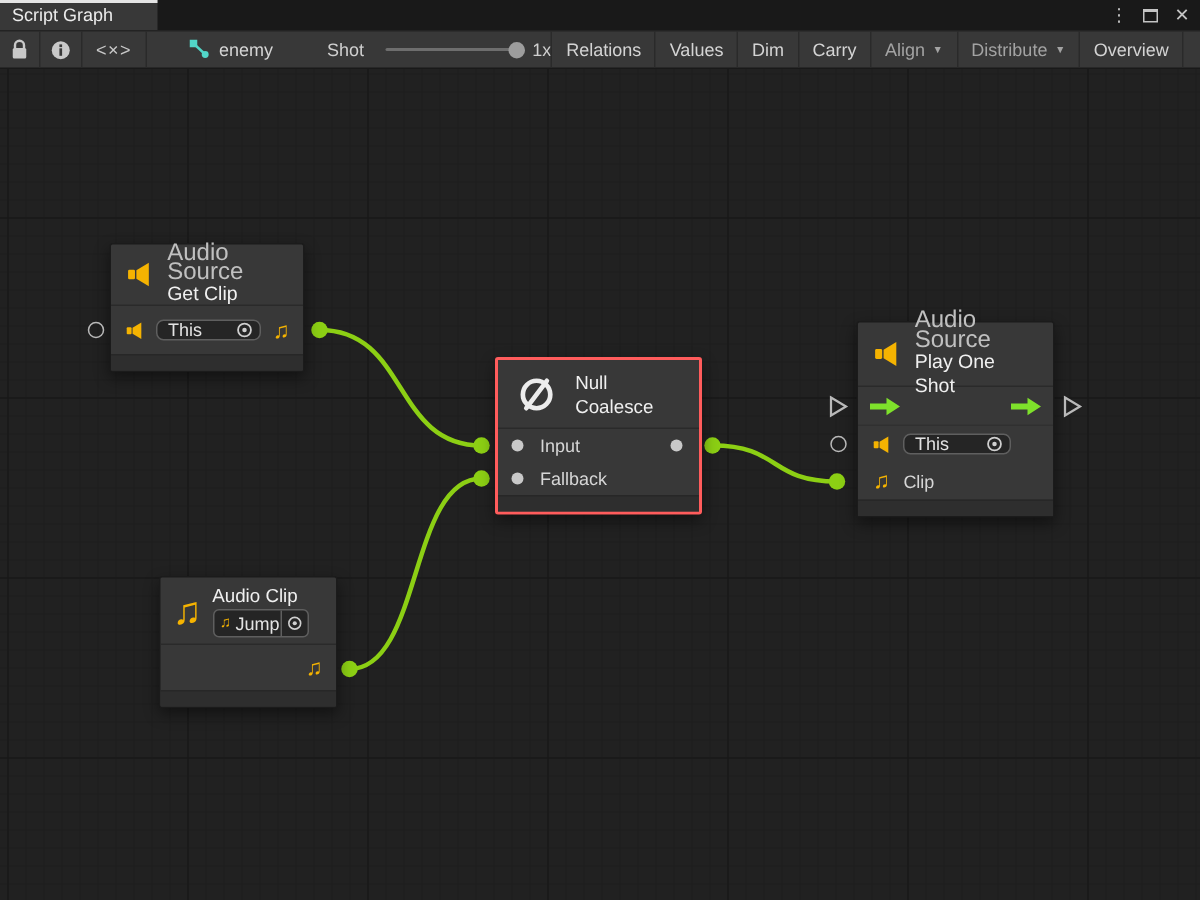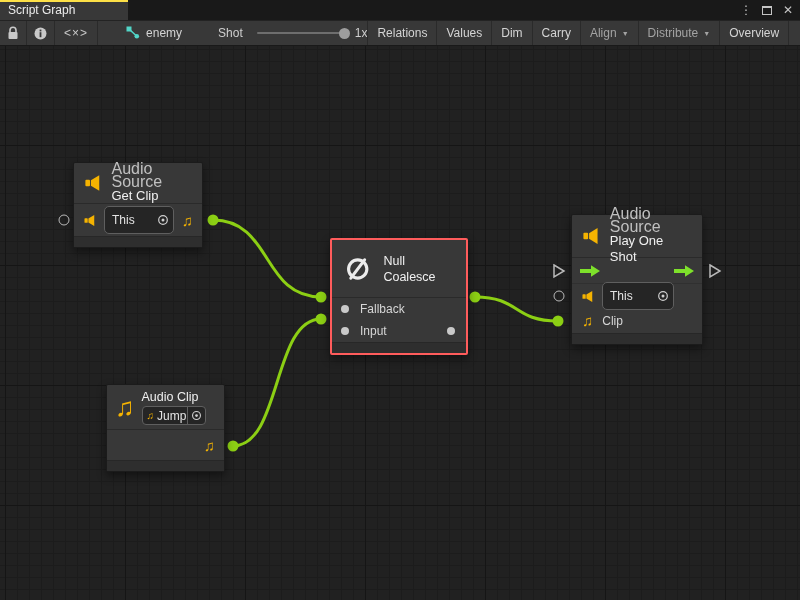--- a/index.html
+++ b/index.html
@@ -2,22 +2,22 @@
 <html><head>
 <meta charset="utf-8">
 <style>
   * { box-sizing: border-box; margin: 0; padding: 0; }
   html,body { width:800px; height:600px; overflow:hidden; background:#212121;
     font-family:"Liberation Sans", sans-serif; }
   .window { position:relative; width:800px; height:600px; }
 
   
   .titlebar { position:absolute; top:0; left:0; width:800px; height:20px; background:#191919; }
-  .tab { position:absolute; top:0; left:0; width:128px; height:20px; background:#383838;
-    border-top:2px solid #fde047; color:#ececec; font-size:12px; line-height:17px; padding-left:8px; }
+  .tab { position:absolute; top:0; left:0; width:105px; height:20px; background:#383838;
+    border-top:2px solid #e5e5e5; color:#ececec; font-size:12px; line-height:17px; padding-left:8px; }
   .tb-icons { position:absolute; right:4px; top:0; height:20px; display:flex; align-items:center; gap:5px; color:#c4c4c4; }
   .tb-icons .ic { width:16px; height:16px; display:flex; align-items:center; justify-content:center; font-size:12px; }
   .maxbox { width:10px; height:9px; border:1.5px solid #c4c4c4; border-top-width:2.5px; }
 
   
   .toolbar { position:absolute; top:20px; left:0; width:800px; height:26px; background:#383838;
     border-top:1px solid #232323; border-bottom:1px solid #191919; display:flex; align-items:stretch; color:#d4d4d4; font-size:12px; }
   .tbtn { display:flex; align-items:center; justify-content:center; padding:0 9px; border-right:1px solid #2a2a2a; cursor:default; white-space:nowrap; }
   .tbtn.icon-btn { padding:0 7px; }
   .tbtn.disabled { color:#a3a3a3; }
@@ -47,21 +47,21 @@
     box-shadow:0 4px 10px rgba(0,0,0,.45); z-index:3; color:#e6e6e6; }
   .node.selected { border:2px solid #FF5C5C; }
   .nhead { display:flex; align-items:center; gap:9px; border-bottom:1px solid #2a2a2a; padding:0 10px; }
   .nsub { font-size:16px; color:#c0c0c0; line-height:13px; }
   .ntitle { font-size:13px; color:#f0f0f0; line-height:16px; }
   .nfoot { height:11px; background:#2e2e2e; border-top:1px solid #272727; }
   .note { color:#F5B301; font-size:15px; line-height:1; }
   .row { display:flex; align-items:center; position:relative; }
   .plabel { font-size:12px; color:#d6d6d6; }
   .dot { width:8px; height:8px; border-radius:50%; background:#c9c9c9; flex:none; }
-  .field { display:flex; align-items:center; height:28px; background:#252525; border:1px solid #5f5f5f;
+  .field { display:flex; align-items:center; height:14px; background:#252525; border:1px solid #5f5f5f;
     border-radius:5px; font-size:12px; color:#e3e3e3; padding-left:7px; }
   .field .picker { margin-left:auto; padding:0 4px; display:flex; align-items:center; }
   .port-circle { position:absolute; width:11px; height:11px; border:1.5px solid #b9b9b9; border-radius:50%;
     transform:translate(-50%,-50%); }
   .port-tri { position:absolute; transform:translate(-50%,-50%); line-height:0; }
 </style>
 </head>
 <body>
 
 <div class="window">
@@ -181,35 +181,35 @@
             </svg>
         </span>
       </div>
       <span class="note" style="margin-left:auto">♫</span>
       <span class="port-circle" style="left:-10px; top:16px;"></span>
     </div>
     <div class="nfoot"></div>
   </div>
 
   <div class="node selected" style="left:330px; top:238px; width:138px;">
-    <div class="nhead" style="height:58px; padding:0 12px; gap:12px;">
+    <div class="nhead" style="height:46px; padding:0 12px; gap:12px;">
       <svg width="30" height="30" viewBox="0 0 30 30">
         <circle cx="15" cy="15" r="10" fill="none" stroke="#ececec" stroke-width="3.4"></circle>
         <line x1="22.5" y1="5" x2="7.5" y2="25" stroke="#ececec" stroke-width="3.4" stroke-linecap="round"></line>
       </svg>
       <div class="ntitle" style="font-size:12.5px">Null Coalesce</div>
-    </div>
-    <div class="row" style="height:22px; padding:0 11px 0 9px;">
-      <span class="dot"></span>
-      <span class="plabel" style="margin-left:11px">Fallback</span>
     </div>
     <div class="row" style="height:22px; padding:0 11px 0 9px;">
       <span class="dot"></span>
       <span class="plabel" style="margin-left:11px">Input</span>
       <span class="dot" style="position:absolute; right:11px;"></span>
+    </div>
+    <div class="row" style="height:22px; padding:0 11px 0 9px;">
+      <span class="dot"></span>
+      <span class="plabel" style="margin-left:11px">Fallback</span>
     </div>
     <div class="nfoot"></div>
   </div>
 
   <div class="node" style="left:106px; top:384px; width:119px;">
     <div class="nhead" style="height:45px; padding:0 8px; gap:7px;">
       <span class="note" style="font-size:26px">♫</span>
       <div>
         <div class="ntitle" style="font-size:12.5px">Audio Clip</div>
         <div class="field" style="height:19px; width:64px; margin-top:1px; padding-left:4px; border-radius:4px;">

